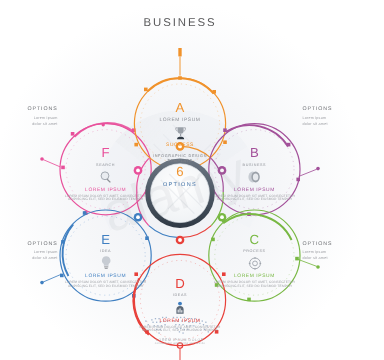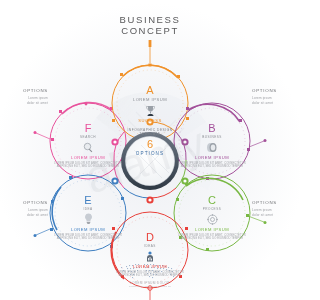--- a/index.html
+++ b/index.html
@@ -293,21 +293,20 @@
         <rect x="123" y="270" width="1.1" height="1.1"></rect>
     </g>
 
     <g opacity=".07">
       <text x="150" y="175" text-anchor="middle" font-family="Liberation Sans, sans-serif" font-size="46" fill="#6a6f78" transform="rotate(-18 150 175)">alamy</text>
     </g>
   </svg>
 
   <div class="title-wrap">
     <div class="title-1">BUSINESS</div>
-    <div class="title-2">CONCEPT</div>
   </div>
 
   <div class="node" style="left:112px;top:84px;">
     <div class="letter" style="color:#f0922b;">A</div>
     <div class="head" style="color:#8d9096;">LOREM IPSUM</div>
     <div class="icon">
       <svg width="11" height="12" viewBox="0 0 22 24">
         <path d="M6 2h10v6a5 5 0 0 1-10 0V2z" fill="#9aa0a8"></path>
         <path d="M6 3H3v2c0 2 1.5 3.5 3 3.5" fill="none" stroke="#9aa0a8" stroke-width="1.3"></path>
         <path d="M16 3h3v2c0 2-1.5 3.5-3 3.5" fill="none" stroke="#9aa0a8" stroke-width="1.3"></path>

